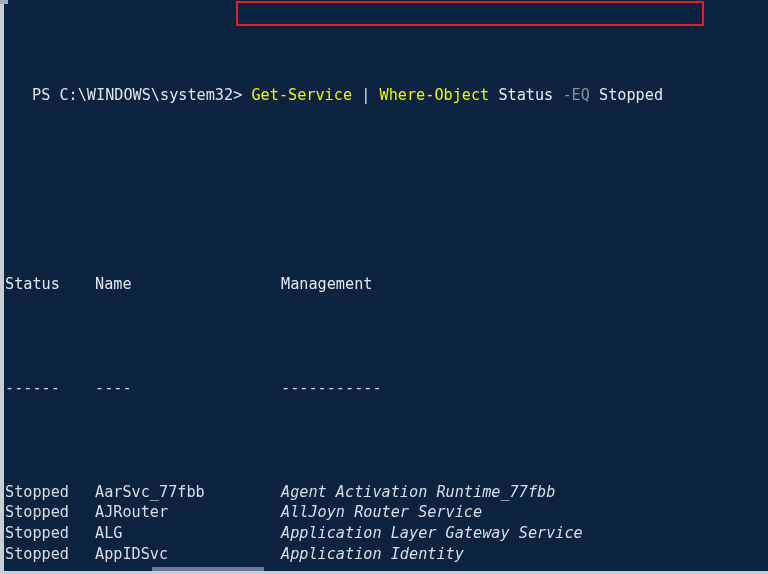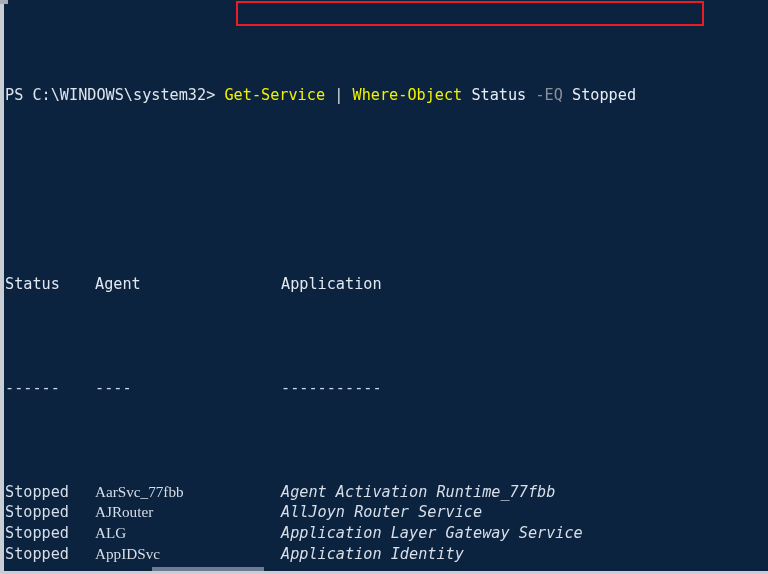--- a/index.html
+++ b/index.html
@@ -98,20 +98,21 @@
   }
 
   .blank-line { height: 20.8px; }
 
   
   #prompt-line {
     position: relative;
     height: 24px;
     line-height: 24px;
     white-space: pre;
+    padding-left: 27px;
   }
   .prompt-text   { color: #dfe5ec; }
   .cmd-cmdlet    { color: #f2f200; }          
   .cmd-pipe      { color: #d8dfe8; }
   .cmd-param     { color: #e8eef5; }
   .cmd-operator  { color: #8a9099; }          
   .cmd-string    { color: #e8eef5; }
 
   
   #command-highlight {
@@ -128,40 +129,40 @@
 
   
   .table-head  { color: #e2e8f0; }
   .table-rule  { color: #cdd6e2; }
 
   .col-status  { display: inline-block; width: 90px; }
   .col-name    { display: inline-block; width: 186px; }
   .col-display { display: inline-block; }
 
   .row-status  { color: #d8dfe8; }
-  .row-name    { color: #d8dfe8; font-family: Liberation Serif, serif; }
+  .row-name    { color: #d8dfe8; }
   .row-display { color: #d8dfe8; font-style: italic; }
 </style>
 </head>
 <body>
 
 <div id="console-window">
 
   <div id="window-corner-nub"></div>
   <div id="window-left-edge"></div>
 
   <div id="console-text">
 
     
     <div id="prompt-line"><span class="prompt-text">PS C:\WINDOWS\system32&gt; </span><span class="cmd-cmdlet">Get-Service</span><span class="cmd-pipe"> </span><span class="cmd-pipe">|</span><span class="cmd-pipe"> </span><span class="cmd-cmdlet">Where-Object</span><span class="cmd-param"> </span><span class="cmd-param">Status</span><span class="cmd-param"> </span><span class="cmd-operator">-EQ</span><span class="cmd-string"> </span><span class="cmd-string">Stopped</span></div>
 
     <div class="blank-line"></div>
 
     
-    <div class="line table-head"><span class="col-status">Status</span><span class="col-name">Agent</span><span class="col-display">Application</span></div>
+    <div class="line table-head"><span class="col-status">Status</span><span class="col-name">Name</span><span class="col-display">Management</span></div>
 
     
     <div class="line table-rule"><span class="col-status">------</span><span class="col-name">----</span><span class="col-display">-----------</span></div>
 
     
     <div id="rows-container"><div class="line"><span class="col-status row-status">Stopped</span><span class="col-name row-name">AarSvc_77fbb</span><span class="col-display row-display">Agent Activation Runtime_77fbb</span></div><div class="line"><span class="col-status row-status">Stopped</span><span class="col-name row-name">AJRouter</span><span class="col-display row-display">AllJoyn Router Service</span></div><div class="line"><span class="col-status row-status">Stopped</span><span class="col-name row-name">ALG</span><span class="col-display row-display">Application Layer Gateway Service</span></div><div class="line"><span class="col-status row-status">Stopped</span><span class="col-name row-name">AppIDSvc</span><span class="col-display row-display">Application Identity</span></div><div class="line"><span class="col-status row-status">Stopped</span><span class="col-name row-name">AppMgmt</span><span class="col-display row-display">Application Management</span></div></div>
 
   </div>
 
   <div id="command-highlight"></div>

